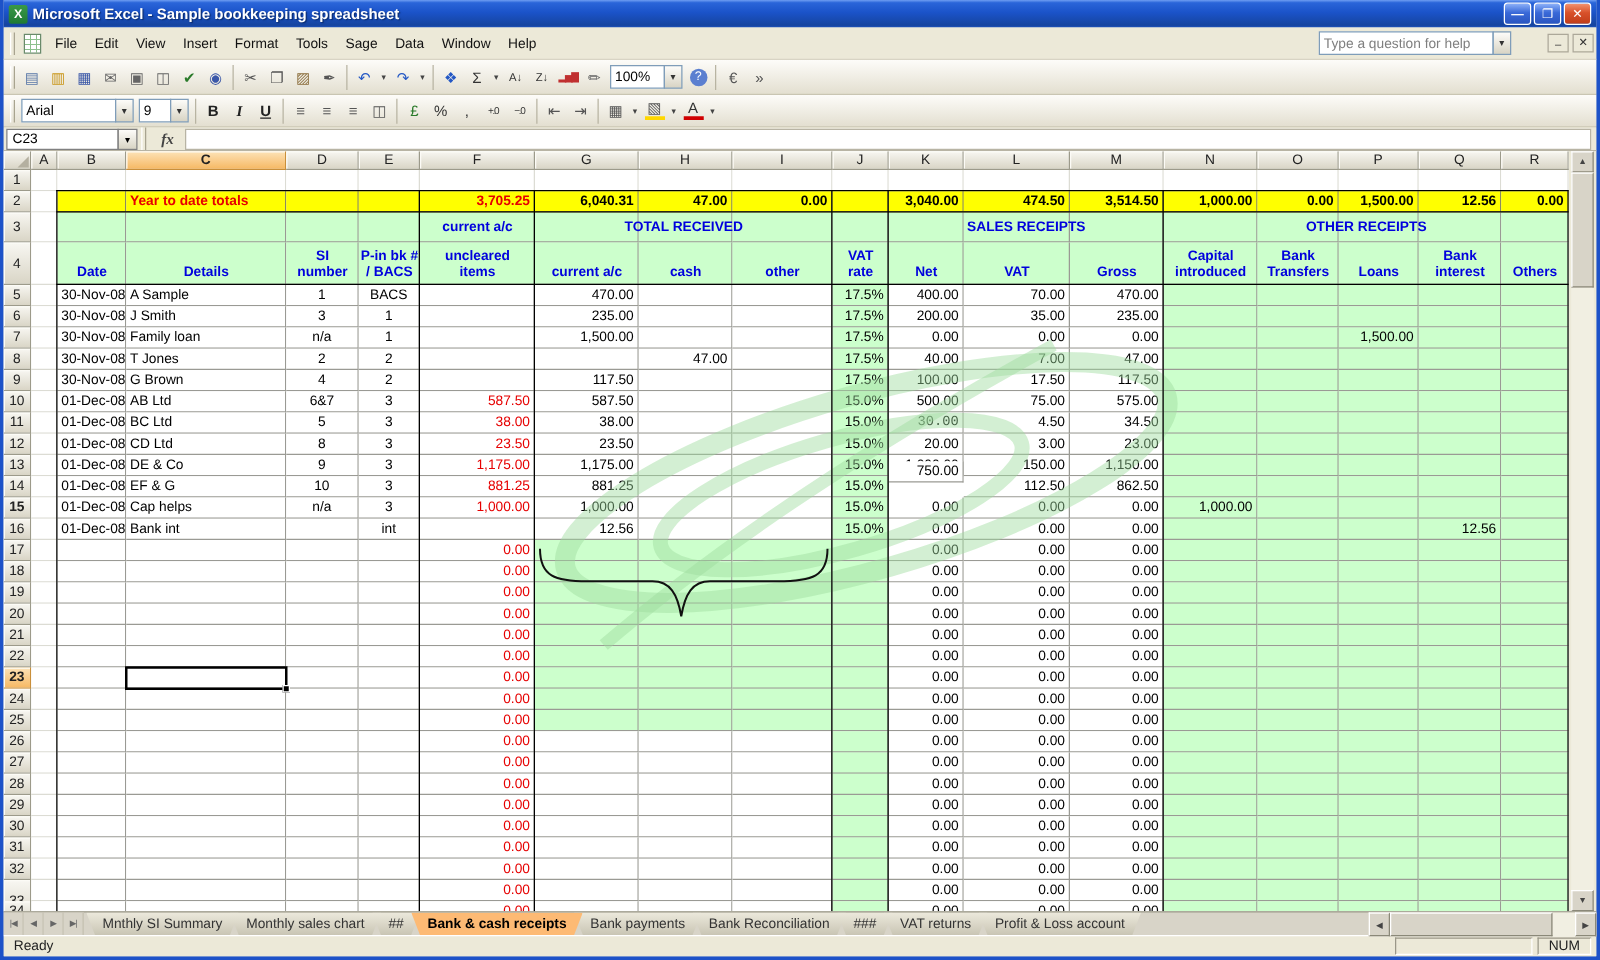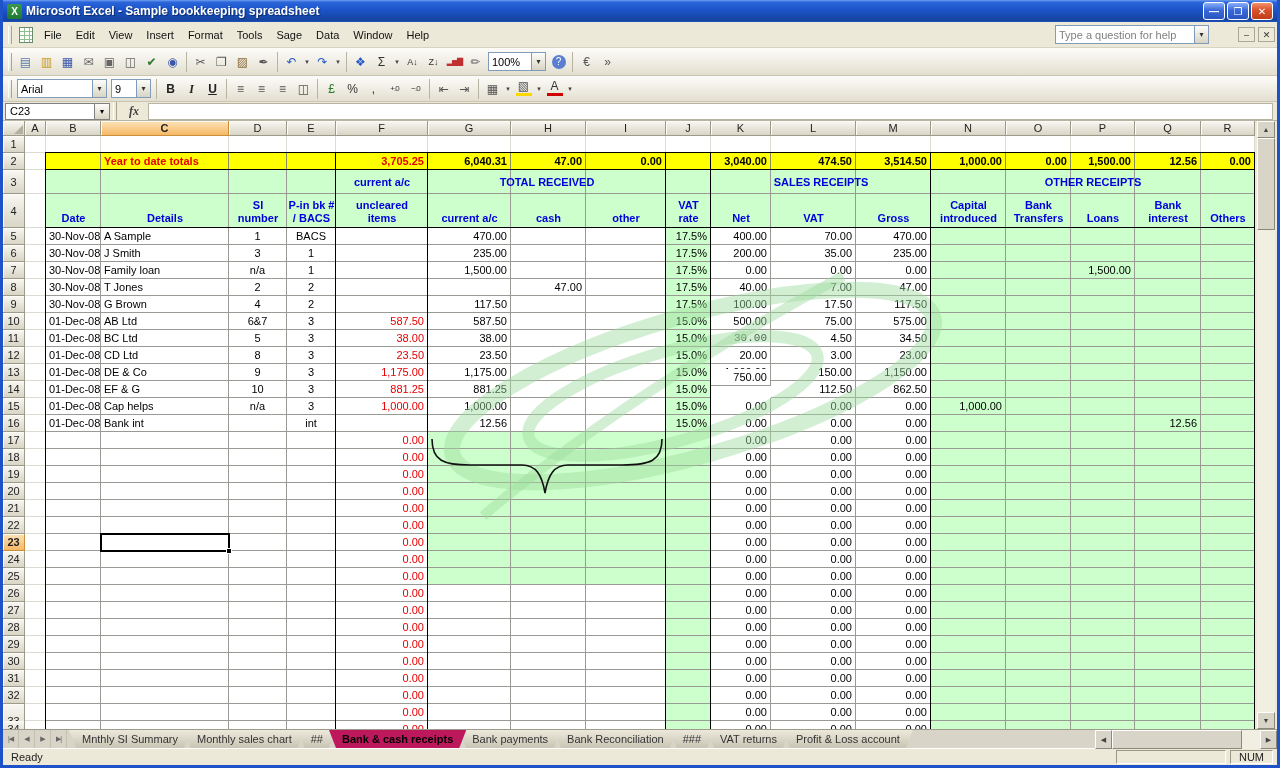--- a/index.html
+++ b/index.html
@@ -113,21 +113,21 @@
     border:1px solid; border-color:#fff #8a8878 #8a8878 #fff; }
   
   .tabbar { height:19px; flex:0 0 19px; background:#d8d4c8; display:flex; align-items:stretch;
     position:relative; border-top:1px solid #9c9a8a; }
   .tnav { width:16px; display:flex; align-items:center; justify-content:center; font-size:7px; color:#666;
     border-right:1px solid #c4c0b0; background:#d8d4c8; letter-spacing:-1px; }
   .tab { display:flex; align-items:center; padding:0 13px; font-size:11px; color:#333;
     background:linear-gradient(#ece9dc,#c9c5b4);
     clip-path:polygon(0 0,100% 0,calc(100% - 7px) 100%,7px 100%); margin-left:-7px; white-space:nowrap; }
   .tab.first { margin-left:2px; }
-  .tab.active { background:#be185d; font-weight:bold; color:#000; z-index:2; }
+  .tab.active { background:#fdba74; font-weight:bold; color:#000; z-index:2; }
   .hscroll { position:absolute; right:0; top:0; height:19px; width:182px; display:flex; background:#f1efe2; }
   .hscroll .sbtn { width:17px; height:19px; }
   .hstrack { flex:1; position:relative; }
   .hthumb { position:absolute; left:0; top:0; height:19px; width:130px; background:#d8d4c8;
     border:1px solid; border-color:#fff #8a8878 #8a8878 #fff; }
   
   .statusbar { height:17px; flex:0 0 17px; background:#ece9d8; border-top:1px solid #fff;
     display:flex; align-items:center; font-size:11px; color:#222; }
   .statusbar .mode { padding-left:8px; }
   .statusbar .spacer { flex:1; }
@@ -376,21 +376,21 @@
         <div class="rhdr" style="left: 0px; top: 107px; width: 22px; height: 17px;">5</div>
         <div class="rhdr" style="left: 0px; top: 124px; width: 22px; height: 17px;">6</div>
         <div class="rhdr" style="left: 0px; top: 141px; width: 22px; height: 17px;">7</div>
         <div class="rhdr" style="left: 0px; top: 158px; width: 22px; height: 17px;">8</div>
         <div class="rhdr" style="left: 0px; top: 175px; width: 22px; height: 17px;">9</div>
         <div class="rhdr" style="left: 0px; top: 192px; width: 22px; height: 17px;">10</div>
         <div class="rhdr" style="left: 0px; top: 209px; width: 22px; height: 17px;">11</div>
         <div class="rhdr" style="left: 0px; top: 226px; width: 22px; height: 17px;">12</div>
         <div class="rhdr" style="left: 0px; top: 243px; width: 22px; height: 17px;">13</div>
         <div class="rhdr" style="left: 0px; top: 260px; width: 22px; height: 17px;">14</div>
-        <div class="rhdr" style="left: 0px; top: 277px; width: 22px; height: 17px;">15</div>
+        <div class="rhdr" style="left: 0px; top: 277px; width: 22px; height: 17px; font-weight: bold;">15</div>
         <div class="rhdr" style="left: 0px; top: 294px; width: 22px; height: 17px;">16</div>
         <div class="rhdr" style="left: 0px; top: 311px; width: 22px; height: 17px;">17</div>
         <div class="rhdr" style="left: 0px; top: 328px; width: 22px; height: 17px;">18</div>
         <div class="rhdr" style="left: 0px; top: 345px; width: 22px; height: 17px;">19</div>
         <div class="rhdr" style="left: 0px; top: 362px; width: 22px; height: 17px;">20</div>
         <div class="rhdr" style="left: 0px; top: 379px; width: 22px; height: 17px;">21</div>
         <div class="rhdr" style="left: 0px; top: 396px; width: 22px; height: 17px;">22</div>
         <div class="rhdr sel" style="left: 0px; top: 413px; width: 22px; height: 17px;">23</div>
         <div class="rhdr" style="left: 0px; top: 430px; width: 22px; height: 17px;">24</div>
         <div class="rhdr" style="left: 0px; top: 447px; width: 22px; height: 17px;">25</div>

